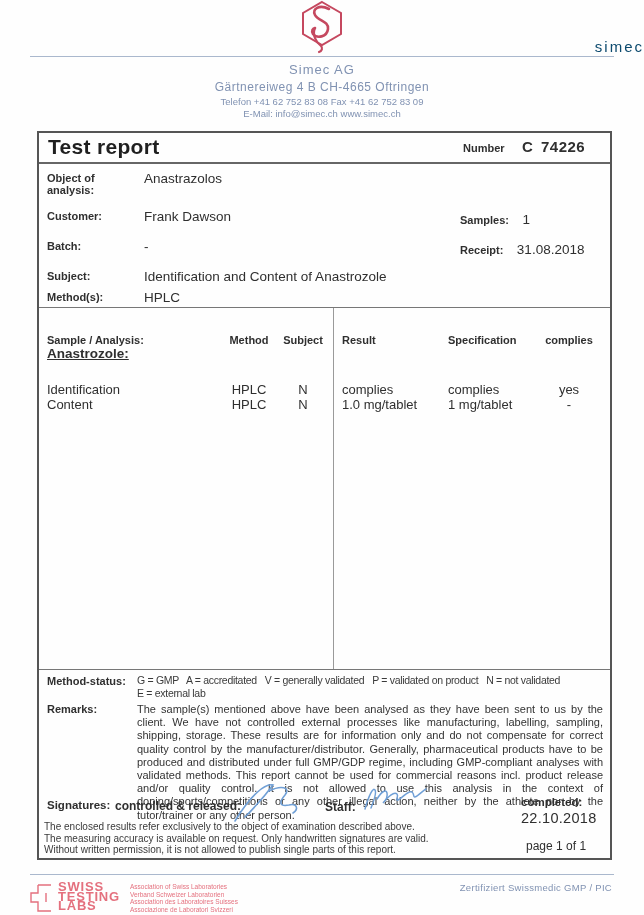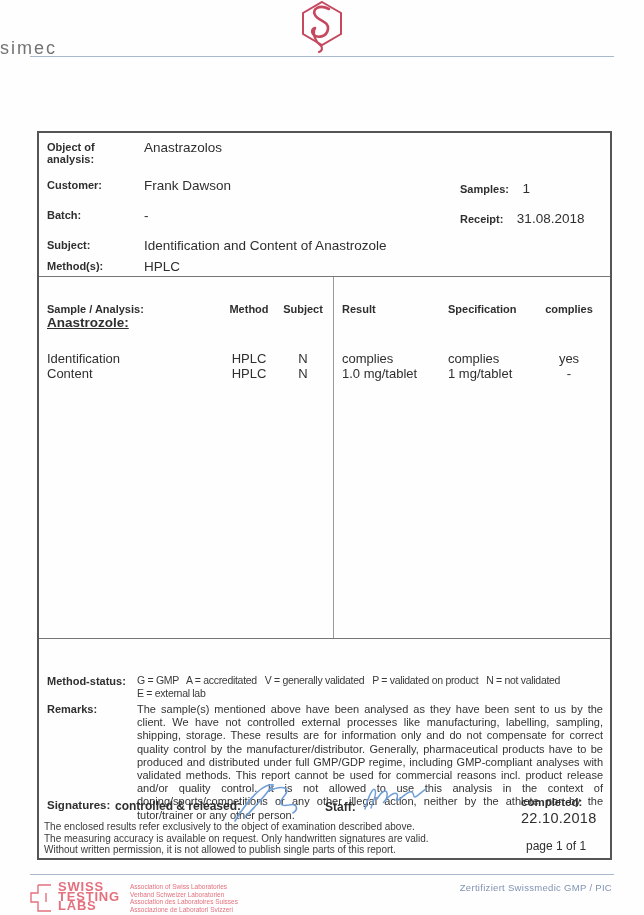--- a/index.html
+++ b/index.html
@@ -1,22 +1,22 @@
 <!DOCTYPE html>
 <html><head>
 <meta charset="utf-8">
 <style>
   * { margin:0; padding:0; box-sizing:border-box; }
   html,body { background:#ffffff; }
   body { width:644px; height:915px; font-family:"Liberation Sans", sans-serif; color:#2f2f2f; position:relative; overflow:hidden; }
   .page { position:absolute; inset:0; background:#fefefe; }
   .logo-wrap { position:absolute; top:0; left:0; right:0; height:54px; }
   .logo-svg { display:block; margin:0 auto; }
-  .logo-word { position:absolute; top:38px; left:0; right:0; text-align:left;
-               color:#737373; font-size:18px; letter-spacing:2px; }
+  .logo-word { position:absolute; top:38px; left:0; right:0; text-align:right;
+               color:#0c4a6e; font-size:15px; letter-spacing:2px; }
   .head-rule { position:absolute; top:56px; left:30px; right:30px; height:1px; background:#aab8cd; }
   .addr { position:absolute; top:62px; left:0; right:0; text-align:center; color:#8092b2; }
   .addr .company { font-size:13px; letter-spacing:1px; margin-bottom:3px; }
   .addr .street  { font-size:12px; letter-spacing:0.5px; margin-bottom:2px; }
   .addr .phone   { font-size:9.5px; margin-bottom:1px; }
   .addr .mail    { font-size:9.5px; }
 
   
   .box { position:absolute; left:37px; top:131px; width:575px; height:729px;
          border:2px solid #555; background:#fefefe; }
@@ -81,23 +81,35 @@
 
   <div class="logo-wrap">
     <svg class="logo-svg" width="60" height="56" viewBox="0 0 60 56">
       <polygon points="30,2 49,13 49,34 30,45 11,34 11,13" fill="none" stroke="#c5485f" stroke-width="2"></polygon>
       <path d="M37,9 C27,4 20,9 23,15 C26,21 37,21 36,29 C35,37 25,39 21,34 C19,31 21,28 23,28" fill="none" stroke="#c5485f" stroke-width="2.6" stroke-linecap="round"></path>
       <path d="M23,28 C20,35 24,42 29,46 C31,48 30,51 27,52" fill="none" stroke="#c5485f" stroke-width="2.2" stroke-linecap="round"></path>
     </svg>
     <div class="logo-word">simec</div>
   </div>
   <div class="head-rule"></div>
+  <div class="addr">
+    <div class="company">Simec AG</div>
+    <div class="street">Gärtnereiweg 4 B  CH-4665 Oftringen</div>
+    <div class="phone">Telefon +41 62 752 83 08   Fax +41 62 752 83 09</div>
+    <div class="mail">E-Mail: info@simec.ch   www.simec.ch</div>
+  </div>
 
   <div class="box">
 
+    <div class="titlerow">
+      <span class="title">Test report</span>
+      <span class="num-label">Number</span>
+      <span class="num-c">C</span>
+      <span class="num-val">74226</span>
+    </div>
 
     <div class="fields">
       <div class="frow" style="top:7px">
         <span class="flabel">Object of
 analysis:</span>
         <span class="fvalue">Anastrazolos</span>
       </div>
       <div class="frow" style="top:45px">
         <span class="flabel">Customer:</span>
         <span class="fvalue">Frank Dawson</span>

